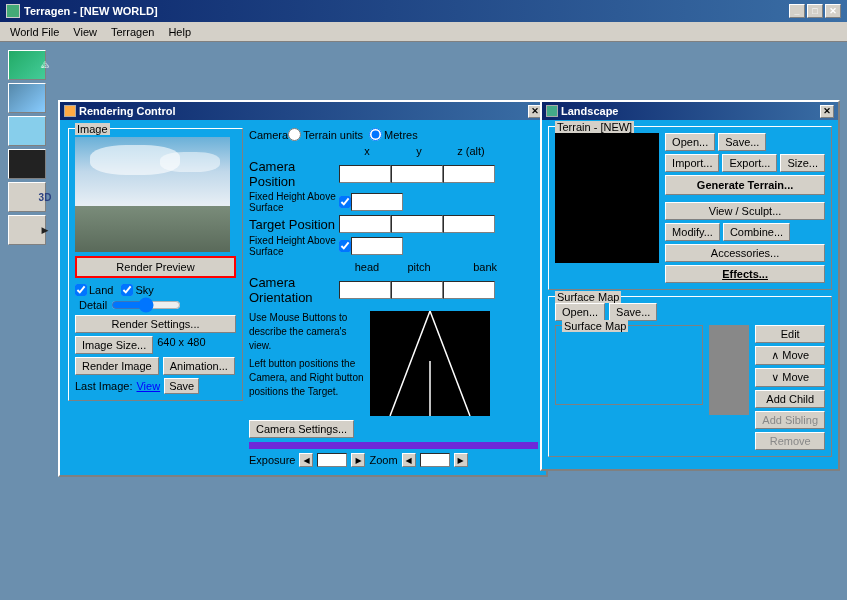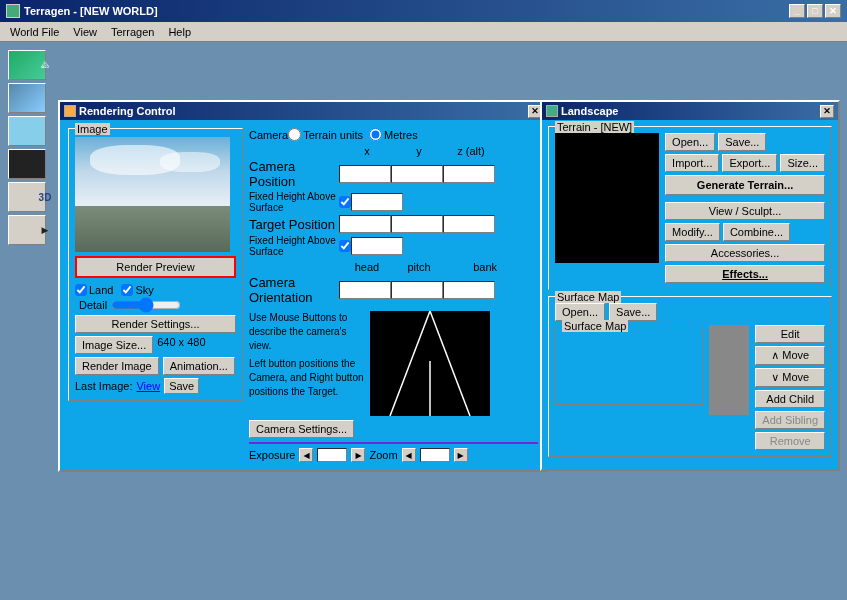--- a/index.html
+++ b/index.html
@@ -260,21 +260,21 @@
       font-family: inherit;
     }
 
     
     .exposure-row {
       display: flex;
       align-items: center;
       gap: 4px;
       margin-top: 4px;
       font-size: 11px;
-      border-top: 2px solid #6d28d9;
+      border-top: 7px solid #6d28d9;
       padding-top: 4px;
     }
     .scroll-btn {
       width: 14px;
       height: 14px;
       background: #d4d0c8;
       border: 1px solid;
       border-top-color: #fff;
       border-left-color: #fff;
       border-right-color: #808080;

